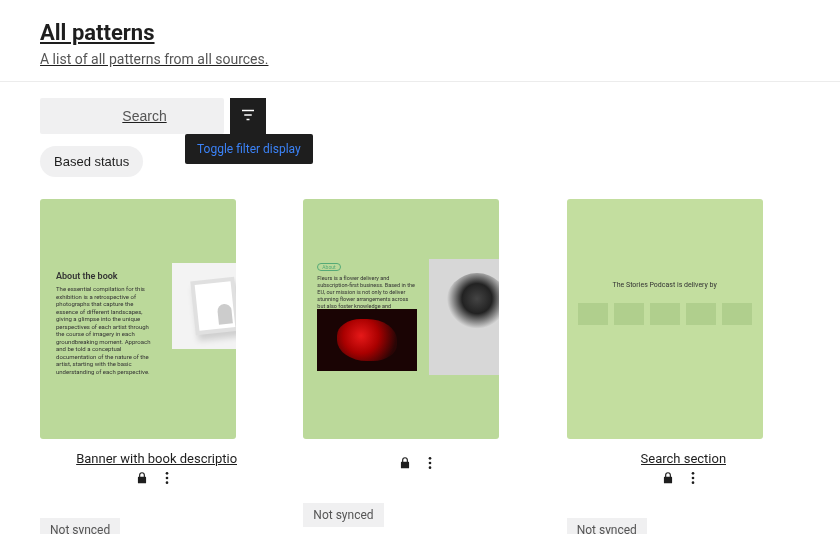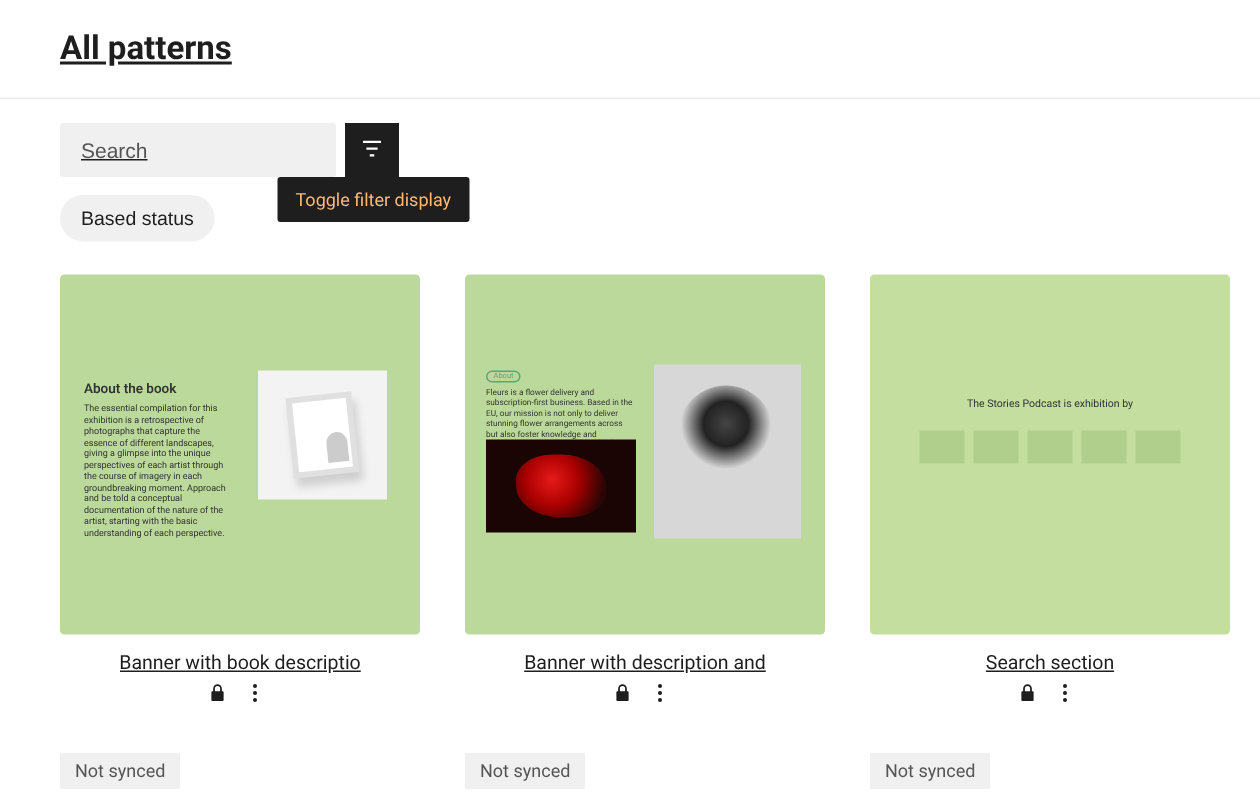--- a/index.html
+++ b/index.html
@@ -24,20 +24,21 @@
     width: 184px;
     padding: 0 8px 0 12px;
   }
   .search-input {
     flex: 1;
     border: none;
     background: transparent;
     font-size: 14px;
     color: #701a75;
     outline: none;
+    text-align: center;
   }
   .search-input::placeholder { color: #555; }
   .search-btn {
     background: transparent;
     border: none;
     cursor: pointer;
     padding: 4px;
     display: flex;
     align-items: center;
   }
@@ -49,21 +50,21 @@
     cursor: pointer;
     display: flex;
     align-items: center;
     justify-content: center;
   }
   .tooltip {
     position: absolute;
     top: 52px;
     left: 185px;
     background: #1e1e1e;
-    color: #fdba74;
+    color: #3b82f6;
     font-size: 12px;
     padding: 8px 12px;
     border-radius: 2px;
     white-space: nowrap;
     z-index: 10;
   }
   .chips { padding: 4px 40px 12px; }
   .chip {
     display: inline-block;
     background: #f0f0f1;
@@ -74,21 +75,21 @@
     color: #1e1e1e;
     cursor: pointer;
   }
   .grid {
     display: flex;
     gap: 30px;
     padding: 10px 40px 20px;
   }
   .card { width: 240px; }
   .card-preview {
-    width: 240px;
+    width: 196px;
     height: 240px;
     background: #bbd99a;
     border-radius: 3px;
     position: relative;
     overflow: hidden;
   }
   .card-preview.light { background: #c3de9f; }
   .card-meta {
     display: flex;
     align-items: center;
@@ -186,20 +187,21 @@
     width: 30px; height: 22px; background: #b0cf8d;
   }
 </style>
 </head>
 <body>
 
 <div class="page">
 
   <div class="header">
     <h1 class="page-title">All patterns</h1>
+    <p class="page-desc">A list of all patterns from all sources.</p>
   </div>
 
   <hr class="divider">
 
   <div class="controls">
     <div class="search-wrap">
       <input class="search-input" type="text" placeholder="Search" style="">
       <button class="search-btn">
         <span>
           <svg width="18" height="18" viewBox="0 0 24 24" fill="none" stroke="#1e1e1e" stroke-width="2.5">
@@ -262,21 +264,20 @@
     <div class="card">
       <div class="card-preview">
         <div class="p2-left">
           <span class="chip2">About</span>
           <div style="line-height:1.25;">Fleurs is a flower delivery and subscription-first business. Based in the EU, our mission is not only to deliver stunning flower arrangements across but also foster knowledge and enthusiasm on the beautiful gift of nature flowers.</div>
         </div>
         <div class="p2-img"></div>
         <div class="p2-img2"></div>
       </div>
       <div class="card-meta">
-        <span class="card-title">Banner with description and</span>
         <div class="card-icons">
           <span>
             <svg width="14" height="14" viewBox="0 0 24 24" fill="#1e1e1e">
               <path d="M7 10V7a5 5 0 0 1 10 0v3h1a1 1 0 0 1 1 1v9a1 1 0 0 1-1 1H6a1 1 0 0 1-1-1v-9a1 1 0 0 1 1-1h1zm2 0h6V7a3 3 0 0 0-6 0v3z"></path>
             </svg>
           </span>
           <button class="icon-btn">
             <span>
               <svg width="16" height="16" viewBox="0 0 24 24" fill="#1e1e1e">
                 <circle cx="12" cy="5" r="2"></circle>
@@ -286,21 +287,21 @@
             </span>
           </button>
         </div>
       </div>
       <span class="badge">Not synced</span>
     </div>
 
     <div class="card">
       <div class="card-preview light">
         <div class="p3">
-          <div class="t">The Stories Podcast is exhibition by</div>
+          <div class="t">The Stories Podcast is delivery by</div>
           <div class="boxes">
             <div class="bx"></div>
             <div class="bx"></div>
             <div class="bx"></div>
             <div class="bx"></div>
             <div class="bx"></div>
           </div>
         </div>
       </div>
       <div class="card-meta">

